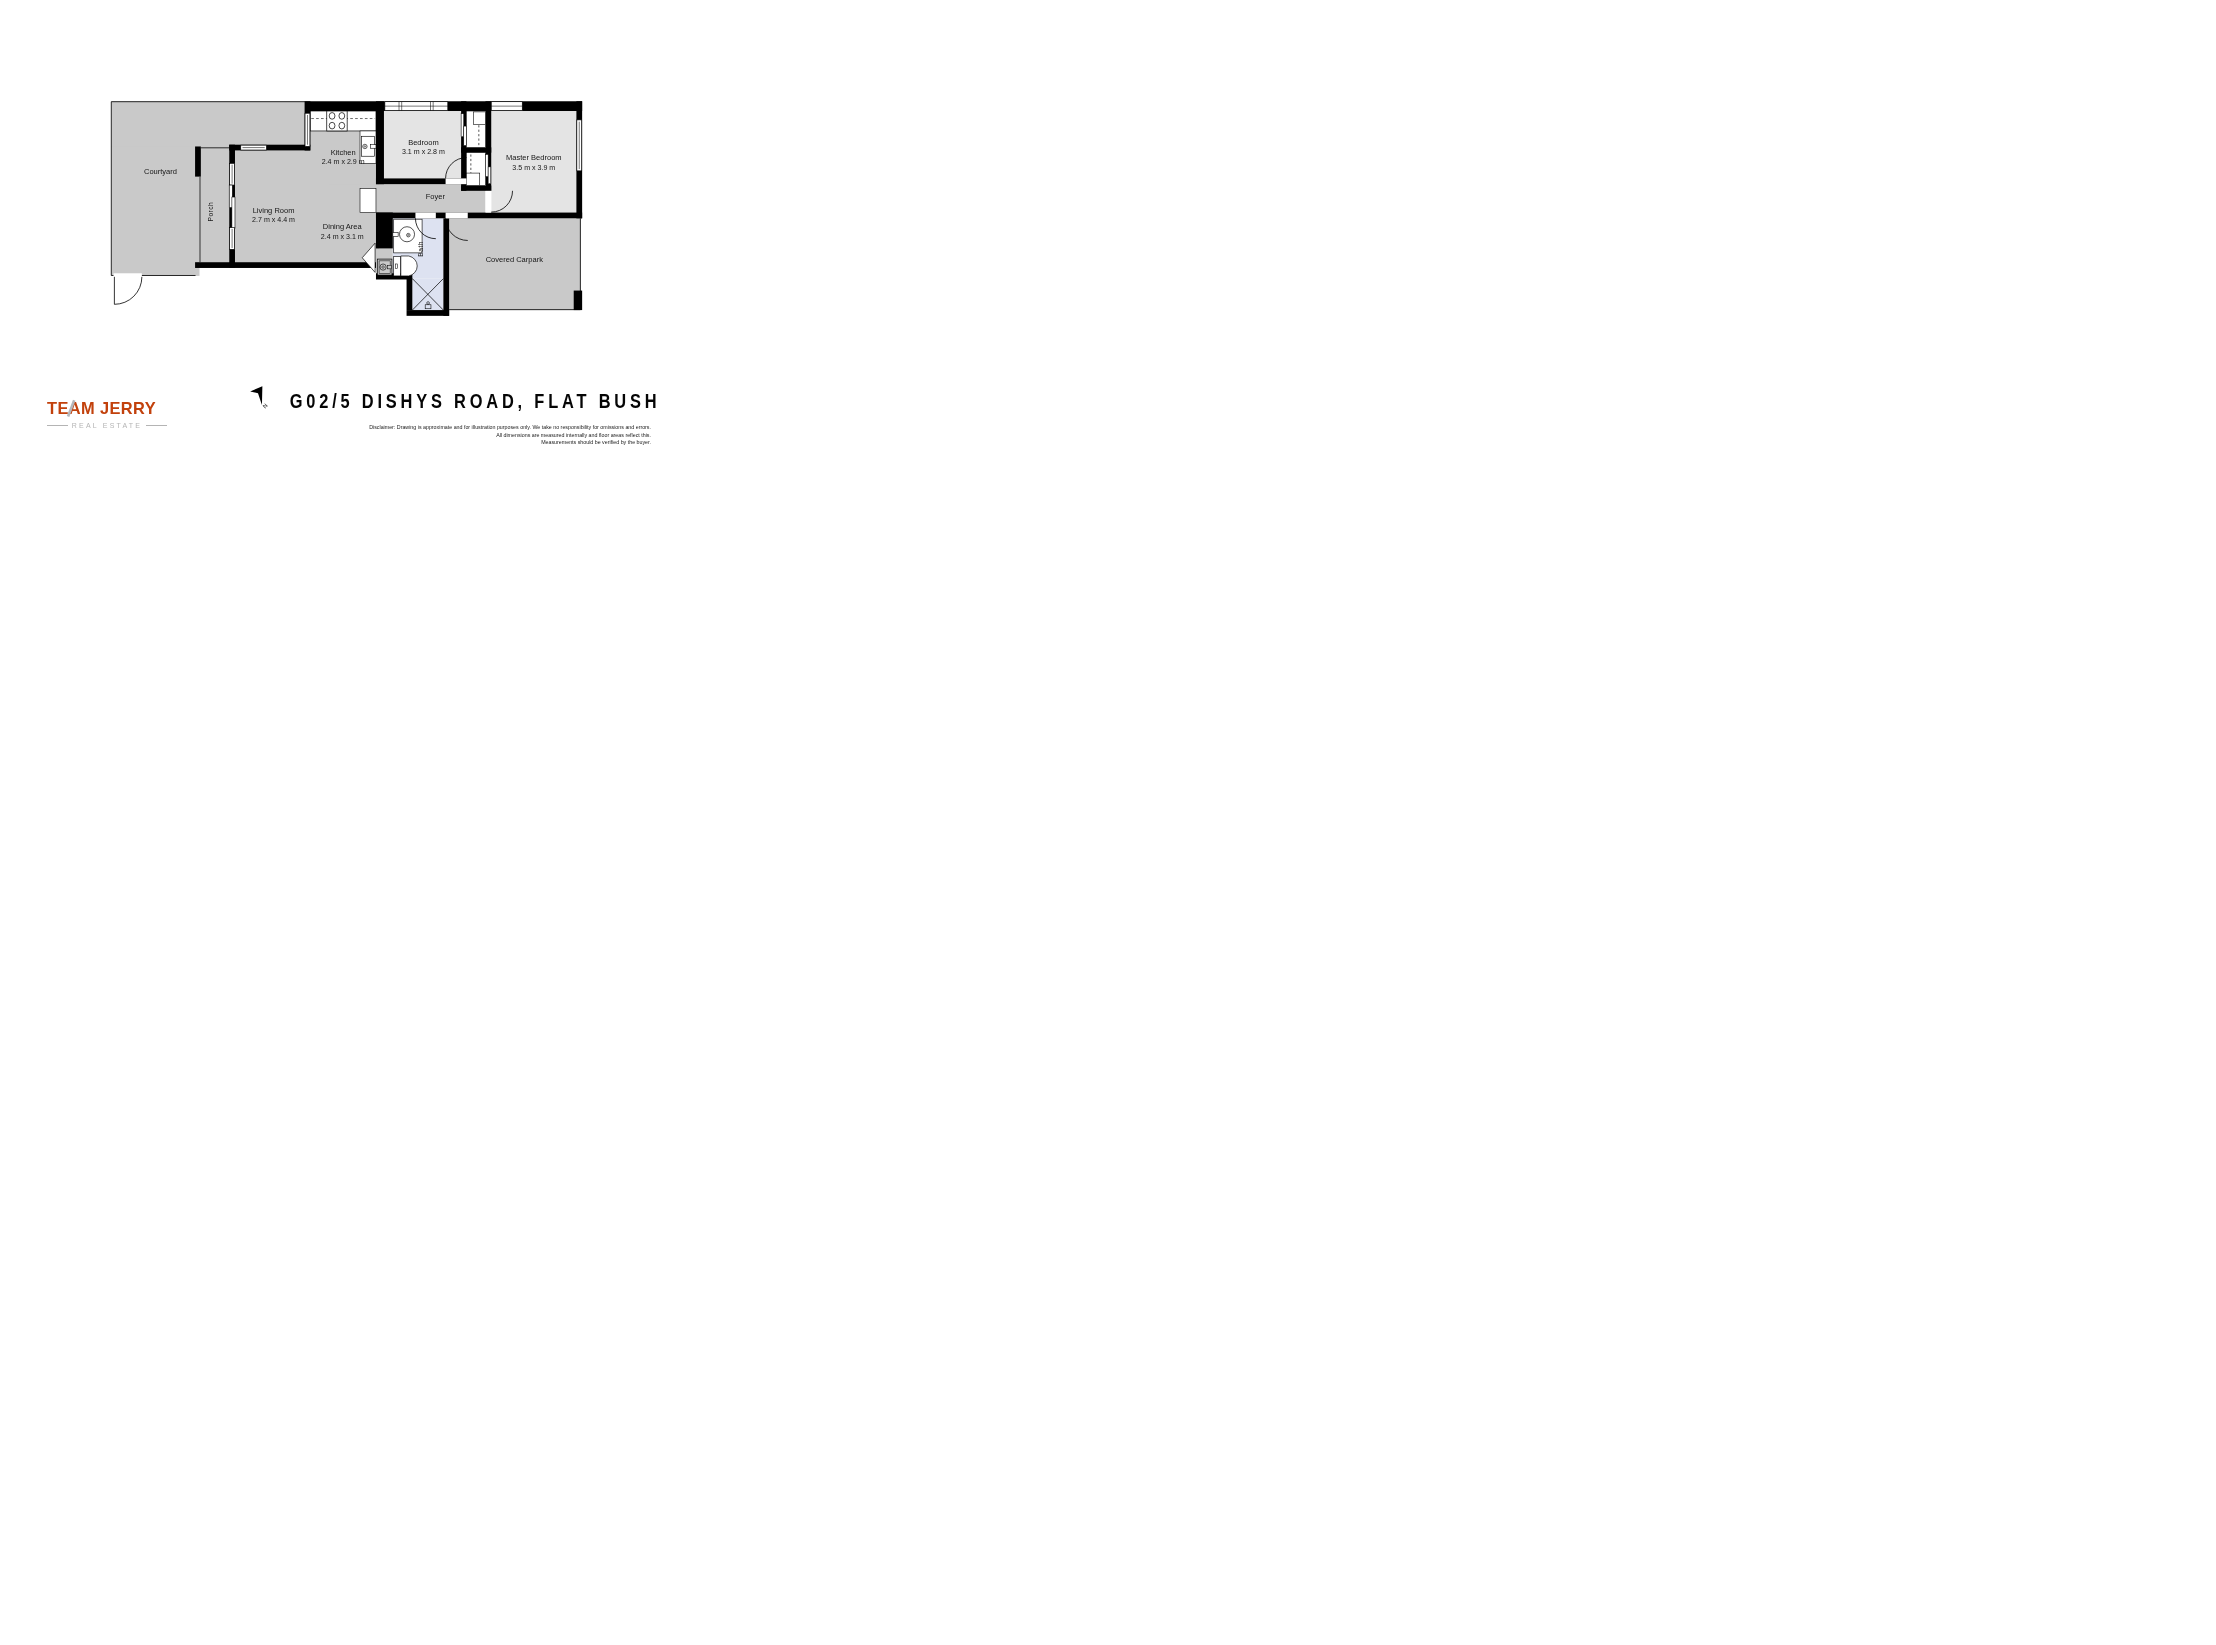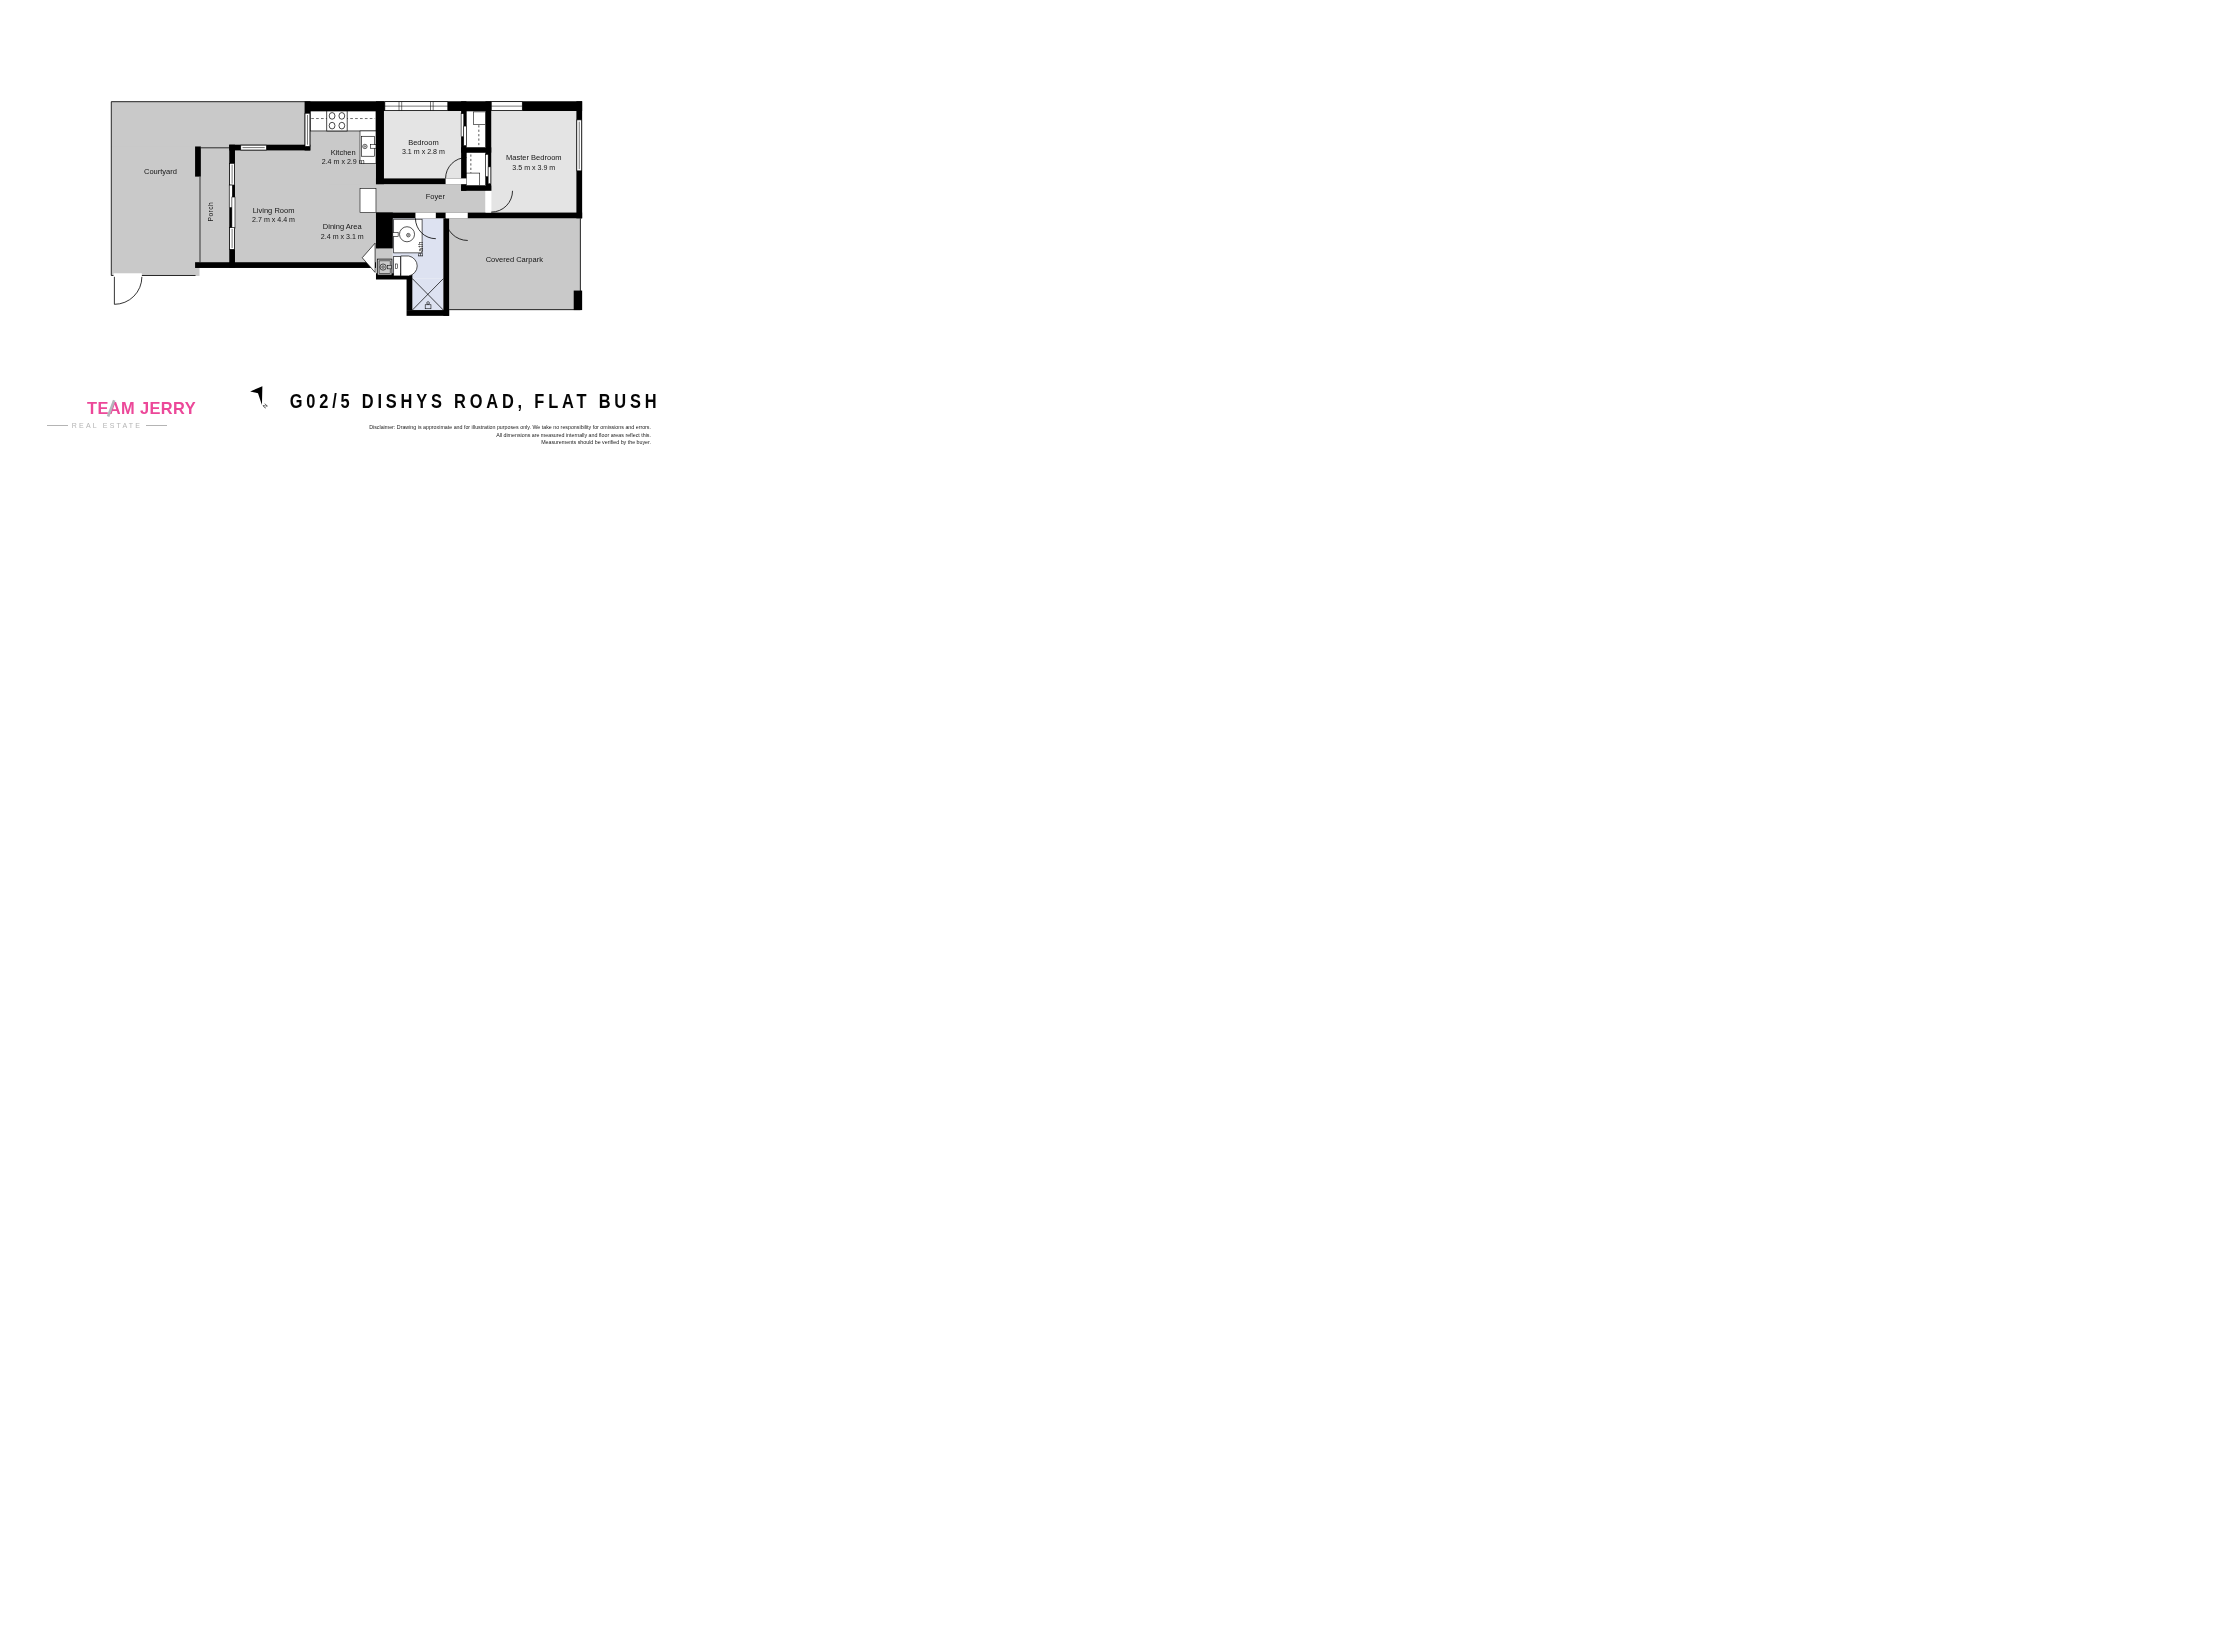--- a/index.html
+++ b/index.html
@@ -230,21 +230,21 @@
   </svg>
 
   <div class="title">G02/5 DISHYS ROAD, FLAT BUSH</div>
 
   <svg class="compass" width="35" height="35" viewBox="0 0 80 80">
     <polygon points="42,12 14,24 32,28 41,55" fill="#000"></polygon>
     <text x="47" y="64" font-size="13" fill="#000" transform="rotate(-48 47 62)">N</text>
   </svg>
 
   <div class="logo">
-    <div class="logo-name" style="color: #ec4899; margin-left: 40px;">
+    <div class="logo-name" style="color: #c2410c;">
       <span>TEAM JERRY</span>
       <svg class="a-slash" width="120" height="21" viewBox="0 0 270 48">
         <line x1="60" y1="3" x2="46" y2="40" stroke="#b4b7bc" stroke-width="6"></line>
       </svg>
     </div>
     <div class="logo-tagline-row">
       <div class="logo-line" style="background: rgb(180, 180, 180);"></div>
       <div class="logo-tagline" style="color: rgb(180, 180, 180);">REAL ESTATE</div>
       <div class="logo-line" style="background: rgb(180, 180, 180);"></div>
     </div>

